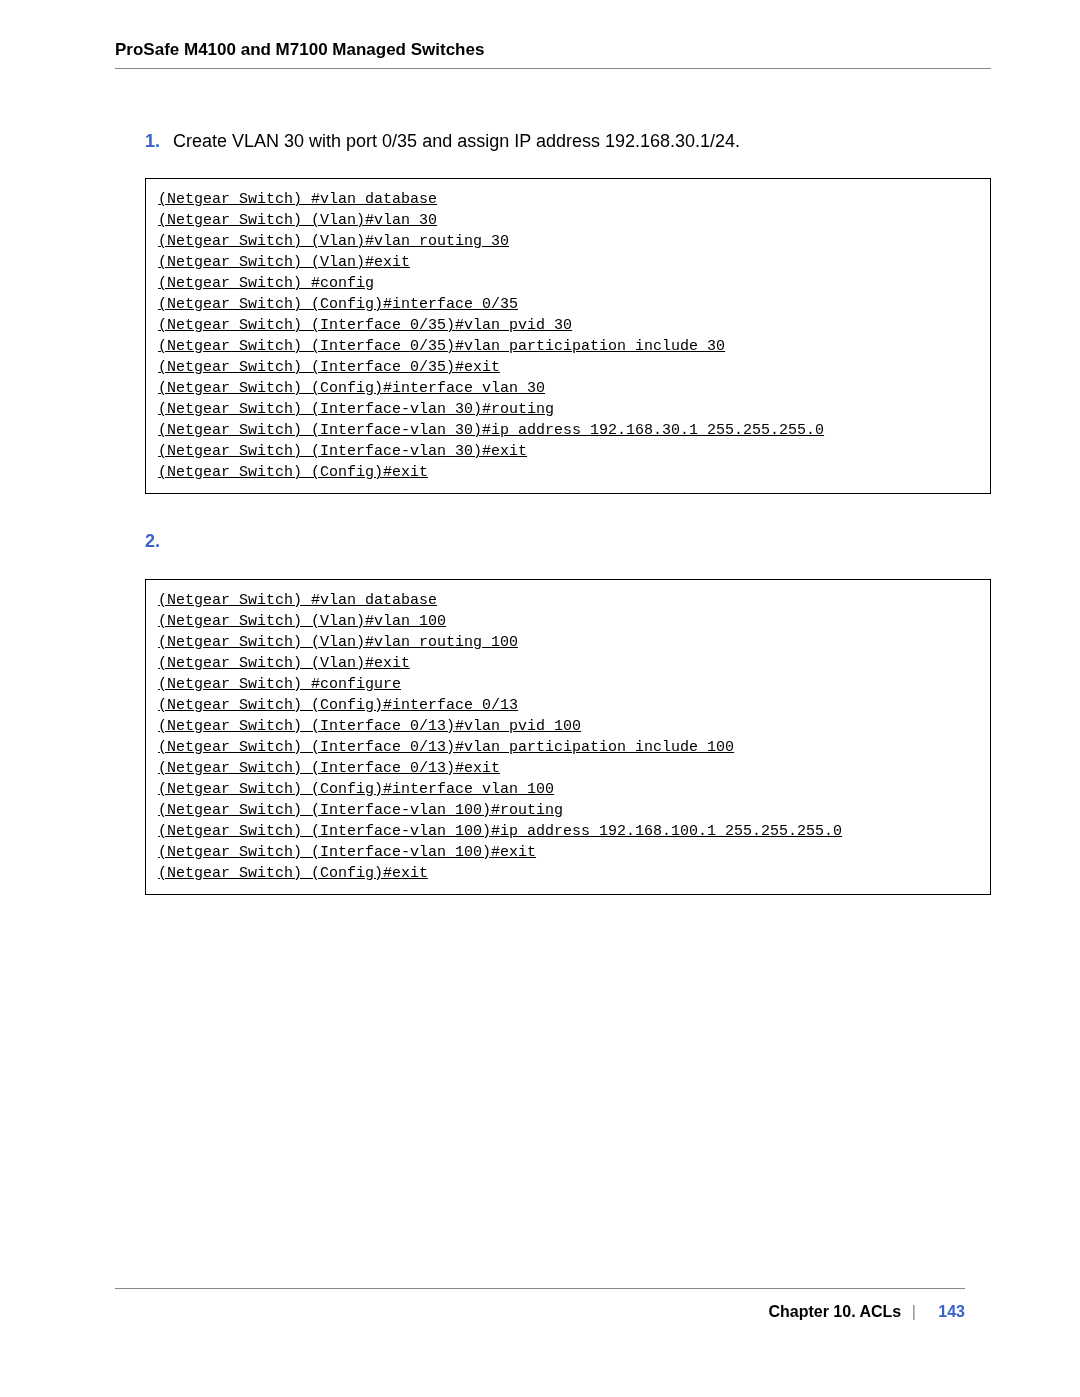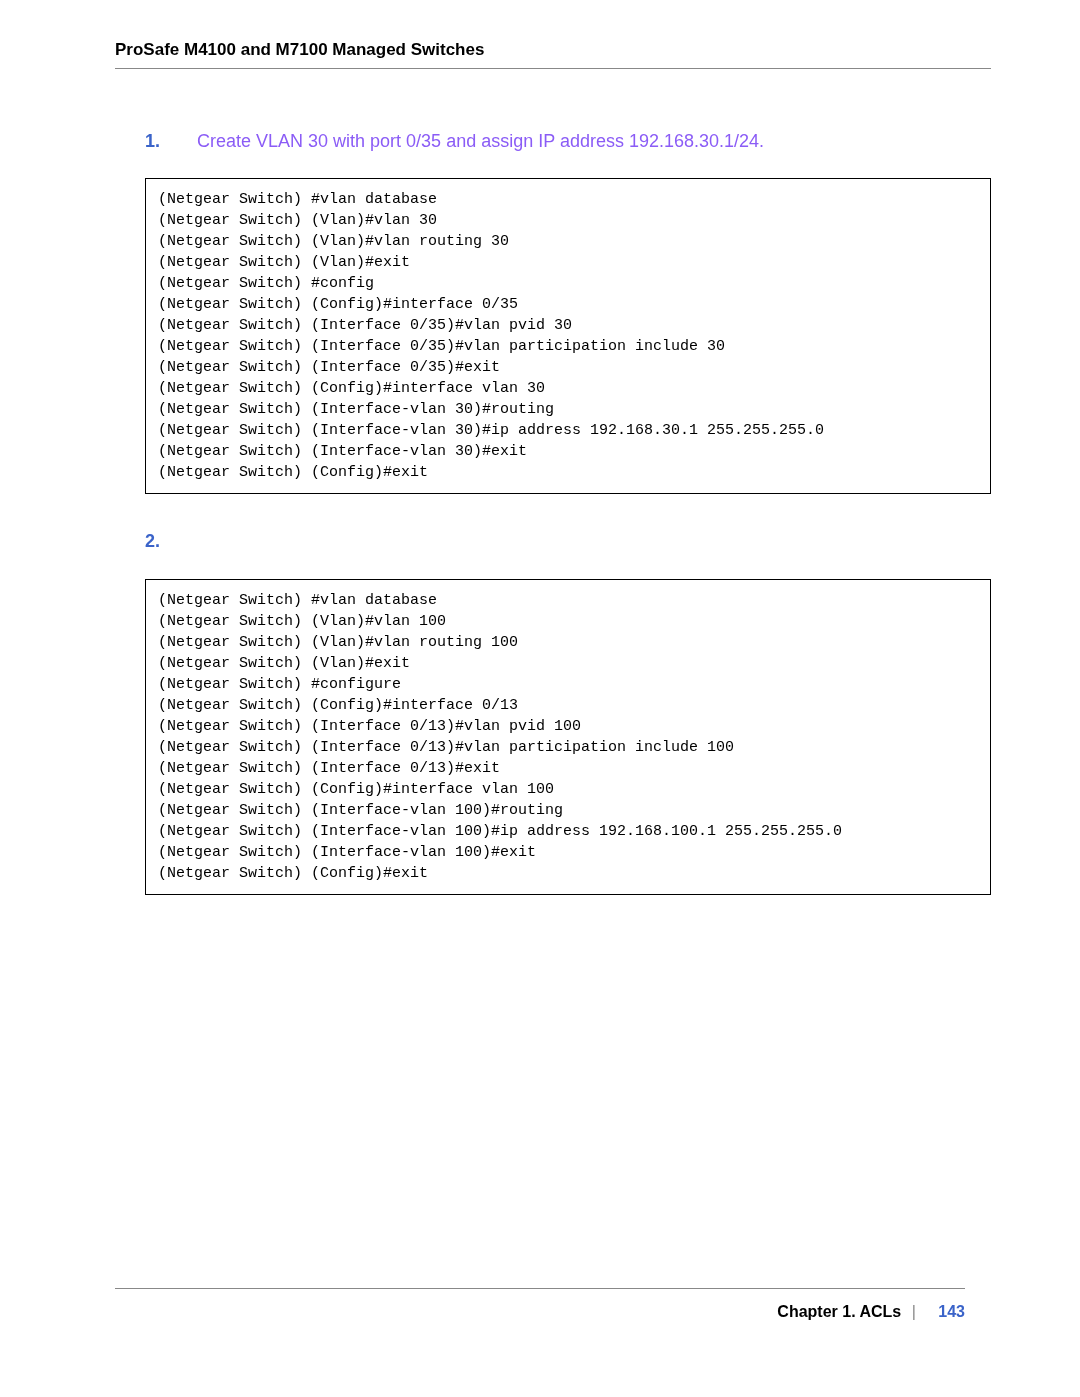--- a/index.html
+++ b/index.html
@@ -34,32 +34,32 @@
     margin-bottom: 25px;
     font-size: 18px;
     line-height: 1.35;
   }
   .step .num {
     color: #3a63c9;
     font-weight: bold;
     min-width: 28px;
   }
   .step .txt {
-    color: #8b5cf6;
-    margin-left: 24px;
+    color: #000000;
   }
   pre.code-block {
     border: 1px solid #000;
     padding: 10px 12px;
     font-family: "Courier New", monospace;
     font-size: 15px;
     line-height: 21px;
     white-space: pre;
     margin: 0 0 35px 0;
     overflow: hidden;
+    text-decoration: underline;
   }
   .footer-area {
     position: absolute;
     left: 115px;
     right: 115px;
     bottom: 55px;
   }
   .footer-rule {
     border-top: 1px solid #888;
     height: 0;
@@ -129,19 +129,19 @@
 (Netgear Switch) (Interface-vlan 100)#routing
 (Netgear Switch) (Interface-vlan 100)#ip address 192.168.100.1 255.255.255.0
 (Netgear Switch) (Interface-vlan 100)#exit
 (Netgear Switch) (Config)#exit</pre>
 
   </div>
 
   <div class="footer-area">
     <div class="footer-rule"></div>
     <div class="footer-text">
-      <span class="chap">Chapter 1.  ACLs</span>
+      <span class="chap">Chapter 10.  ACLs</span>
       <span class="sep">|</span>
       <span class="pnum">143</span>
     </div>
   </div>
 
 </div>
 
 </body></html>

